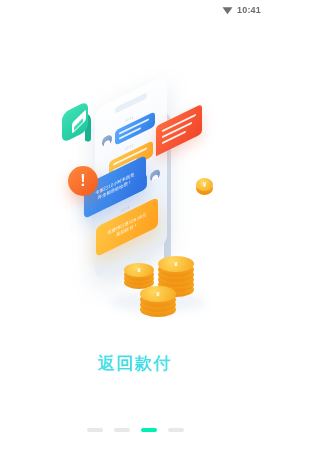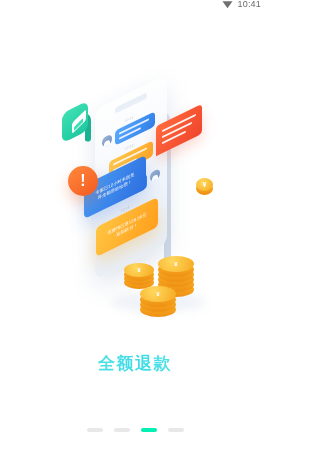--- a/index.html
+++ b/index.html
@@ -3,22 +3,22 @@
 <meta charset="utf-8">
 <style>
   * { margin:0; padding:0; box-sizing:border-box; }
   html,body { width:270px; height:450px; background:#ffffff; overflow:hidden;
               font-family:"Liberation Sans","DejaVu Sans",sans-serif; }
 
   .screen { position:relative; width:270px; height:450px; background:#fff; }
 
   
   .statusbar { position:absolute; top:0; left:0; width:270px; height:20px;
-               display:flex; align-items:flex-start; justify-content:flex-end;
-               padding-right:9px; gap:4px; }
+               display:flex; align-items:center; justify-content:flex-end;
+               padding-right:9px; gap:4px;font-weight:bold; }
   .wifi-ico { width:11px; height:9px; position:relative; }
   .wifi-ico svg { display:block; }
   .clock { font-size:9px; color:#6b6b6b; letter-spacing:.2px; line-height:1; }
 
   
   .stage { position:absolute; top:60px; left:0; width:270px; height:280px; }
 
   .iso { position:absolute; transform-origin:center center; }
 
   
@@ -217,21 +217,21 @@
       <div class="coin coin-body" style="left:16px;top:56px;width:36px;height:15px;"></div>
       <div class="coin coin-body" style="left:16px;top:51px;width:36px;height:15px;"></div>
       <div class="coin coin-body" style="left:16px;top:46px;width:36px;height:15px;"></div>
       <div class="coin coin-top" style="left:16px;top:40px;width:36px;height:16px;">
         <span class="yen" style="top:5px;">¥</span>
       </div>
     </div>
 
   </div>
 
-  <div class="title">全额退款</div>
+  <div class="title">返回款付</div>
 
   <div class="pager">
     <span class="dash" style="background: rgb(232, 232, 232);"></span>
     <span class="dash" style="background: rgb(232, 232, 232);"></span>
     <span class="dash active" style="background: rgb(0, 240, 180);"></span>
     <span class="dash" style="background: rgb(232, 232, 232);"></span>
   </div>
 
 </div>
 

